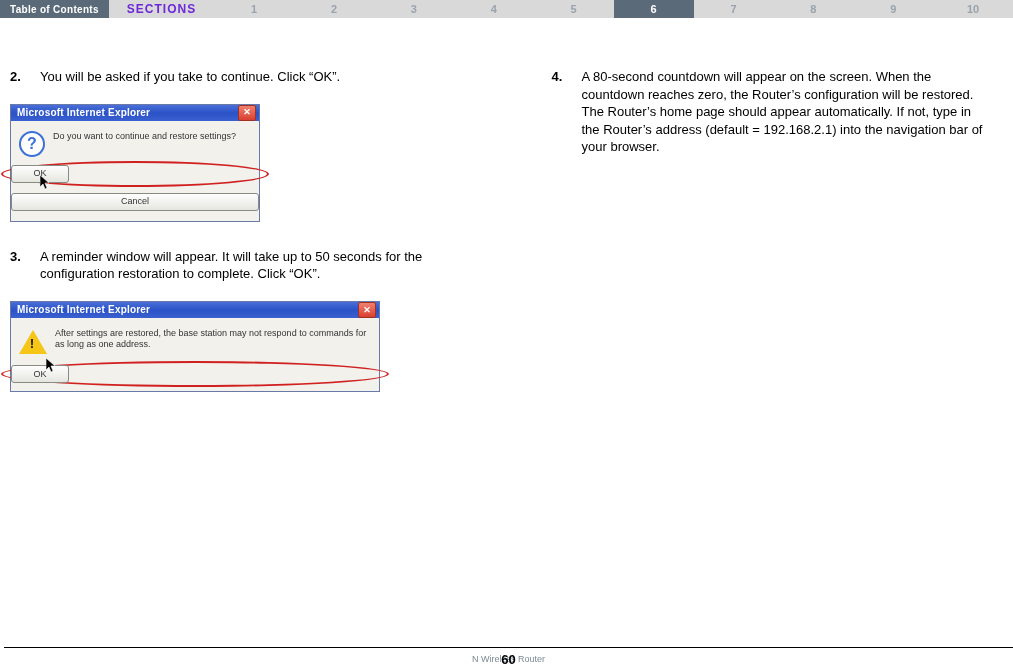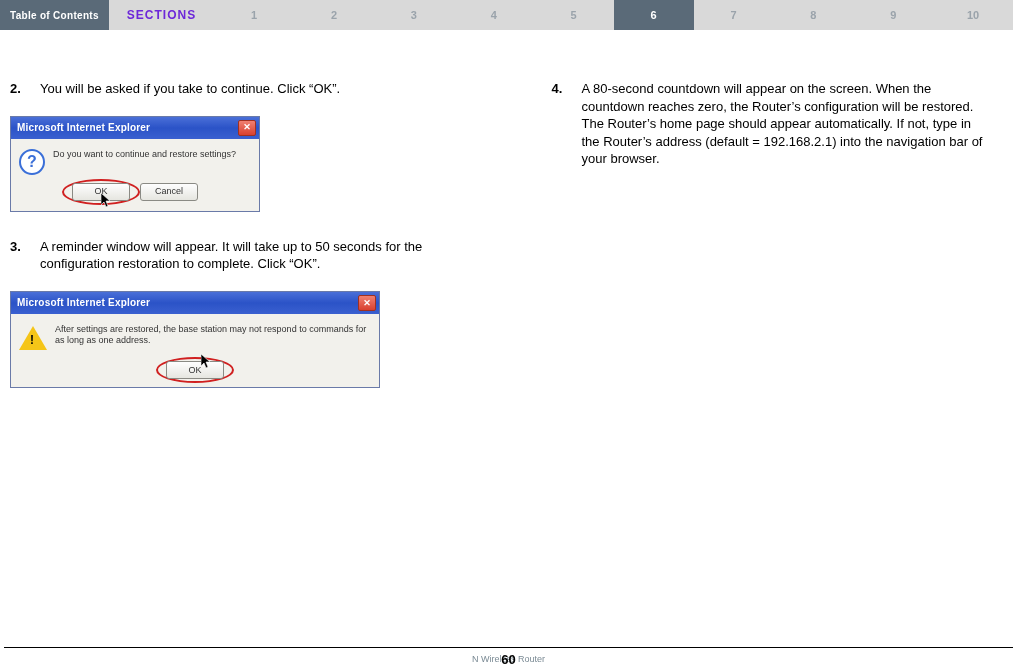--- a/index.html
+++ b/index.html
@@ -7,21 +7,21 @@
     width: 1013px;
     height: 672px;
     font-family: Arial, Helvetica, sans-serif;
     background: #fff;
     position: relative;
     overflow: hidden;
   }
   .topbar {
     display: flex;
     align-items: stretch;
-    height: 30px;
+    height: 18px;
     background: #d9d9d9;
     font-size: 11px;
   }
   .toc {
     background: #5a6a78;
     color: #fff;
     font-weight: bold;
     padding: 2px 10px;
     display: flex;
     align-items: center;
@@ -89,21 +89,21 @@
     color: #333;
     margin: 0 0 26px 0;
     filter: blur(0.2px);
   }
   .dlg1 { width: 250px; }
   .dlg2 { width: 370px; }
   .titlebar {
     display: flex;
     align-items: center;
     justify-content: space-between;
-    height: 22px;
+    height: 16px;
     padding: 0 3px 0 6px;
     background: linear-gradient(#4a6fd8, #2b53c7 50%, #3a60d0);
     color: #fff;
     font-weight: bold;
     font-size: 10px;
   }
   .titlebar .title { filter: blur(0.4px); letter-spacing: 0.2px; }
   .closebtn {
     width: 18px;
     height: 16px;
@@ -161,20 +161,21 @@
     color: #333;
     line-height: 1.3;
     filter: blur(0.3px);
   }
   .dlg-text .spacer { height: 6px; }
   .dlg-buttons {
     display: flex;
     justify-content: center;
     gap: 10px;
     padding: 2px 0 10px 0;
+    flex-direction: column;
   }
   .winbtn {
     min-width: 58px;
     height: 18px;
     background: linear-gradient(#fefefe, #e6e6e0);
     border: 1px solid #8a8a84;
     border-radius: 3px;
     font-size: 9px;
     display: flex;
     align-items: center;

